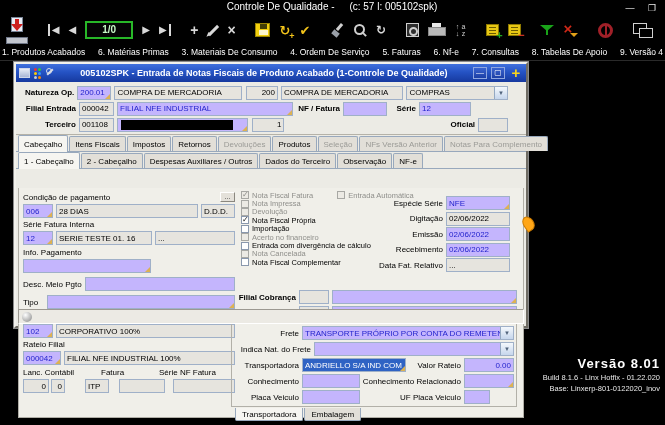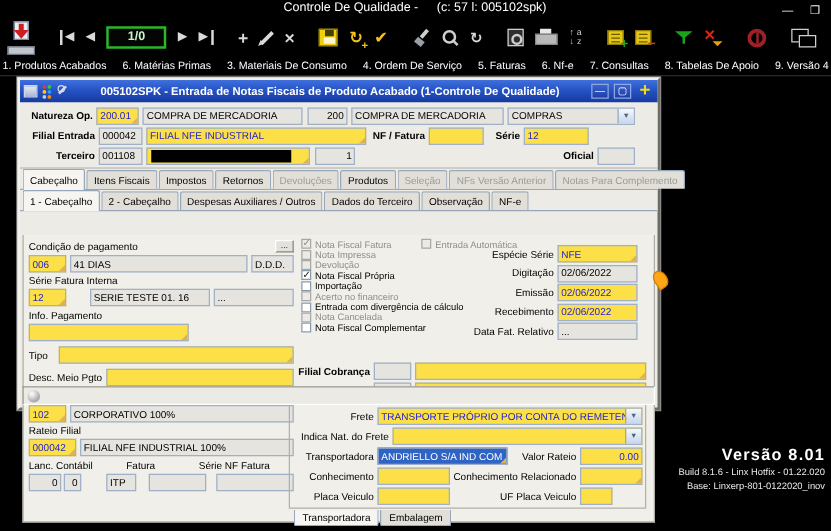--- a/index.html
+++ b/index.html
@@ -79,21 +79,21 @@
         color:#fff;font-size:8px;line-height:10px;text-align:center}
   .plusbtn{color:#f7d61e;font-size:15px;font-weight:bold;line-height:14px;width:14px;text-align:center}
   
   .hdr{position:relative;height:53px;background:#ecebe5;border-bottom:1px solid #b5b2a8;padding:3px 2px}
   .hrow{position:absolute;left:2px;right:18px;height:15px;display:flex;align-items:center}
   .lbl{font-size:8px;color:#000}
   .b{font-weight:bold}
   .rlab{text-align:right;padding-right:3px}
   .fld{height:14px;font-size:8px;padding:0 2px;display:flex;align-items:center;border:1px solid #9fb0c8;
        background:#e6e4de;color:#000;white-space:nowrap;overflow:hidden}
-  .w{background:#fde047;color:#2323cd}
+  .w{background:#c4b5fd;color:#2323cd}
   .numr{justify-content:flex-end}
   .fold{position:relative}
   .fold::after{content:"";position:absolute;right:0;bottom:0;border-left:5px solid transparent;border-bottom:5px solid #dcb253}
   .hl{background:#2f63c4;color:#fff}
   .dd{position:relative;padding-right:15px}
   .ddb{position:absolute;right:0;top:0;bottom:0;width:13px;background:linear-gradient(#f4f8fc,#c6d6ec);
        border-left:1px solid #93a8c2;display:flex;align-items:center;justify-content:center;font-size:6px;color:#51647c}
   .redact{position:absolute;left:3px;top:1px;right:14px;bottom:1px;background:#000}
   
   .tabs{position:relative;display:flex;align-items:flex-end;height:17px;padding-left:2px;border-bottom:1px solid #98a8bc;background:#ecebe5}
@@ -302,44 +302,44 @@
 
   <div class="panel">
 
     <div class="leftcol">
       <div class="lblrow">
         <span class="lbl">Condição de pagamento</span>
         <span class="mbtn">...</span>
       </div>
       <div class="lrow">
         <span class="fld w fold" style="width:30px">006</span>
-        <span class="fld flex1" style="margin-left:3px">41 DIAS</span>
+        <span class="fld flex1" style="margin-left:3px">28 DIAS</span>
         <span class="fld" style="width:34px;margin-left:3px">D.D.D.</span>
       </div>
       <div class="lblrow">
           <span class="lbl">Série Fatura Interna</span>
         </div>
       <div class="lrow">
         <span class="fld w fold" style="width:30px">12</span>
-        <span class="fld" style="width:96px;margin-left:19px">SERIE TESTE 01. 16</span>
+        <span class="fld" style="width:96px;margin-left:3px">SERIE TESTE 01. 16</span>
         <span class="fld flex1" style="margin-left:3px">...</span>
       </div>
       <div class="lblrow" style="margin-top:3px">
           <span class="lbl">Info. Pagamento</span>
         </div>
       <div class="lrow">
         <span class="fld w fold" style="width:128px"></span>
+      </div>
+      <div class="lrow" style="margin-top:4px">
+        <span class="lbl" style="width:62px">Desc. Meio Pgto</span>
+        <span class="fld w flex1"></span>
       </div>
       <div class="lrow" style="margin-top:4px">
         <span class="lbl" style="width:24px">Tipo</span>
         <span class="fld w fold flex1"></span>
-      </div>
-      <div class="lrow" style="margin-top:4px">
-        <span class="lbl" style="width:62px">Desc. Meio Pgto</span>
-        <span class="fld w flex1"></span>
       </div>
       <div class="lblrow" style="margin-top:3px">
         <span class="lbl">Rateio Centro de Custo</span>
         <span class="mbtn">...</span>
       </div>
       <div class="lrow">
         <span class="fld w fold" style="width:30px">102</span>
         <span class="fld flex1" style="margin-left:3px">CORPORATIVO 100%</span>
       </div>
       <div class="lblrow">

